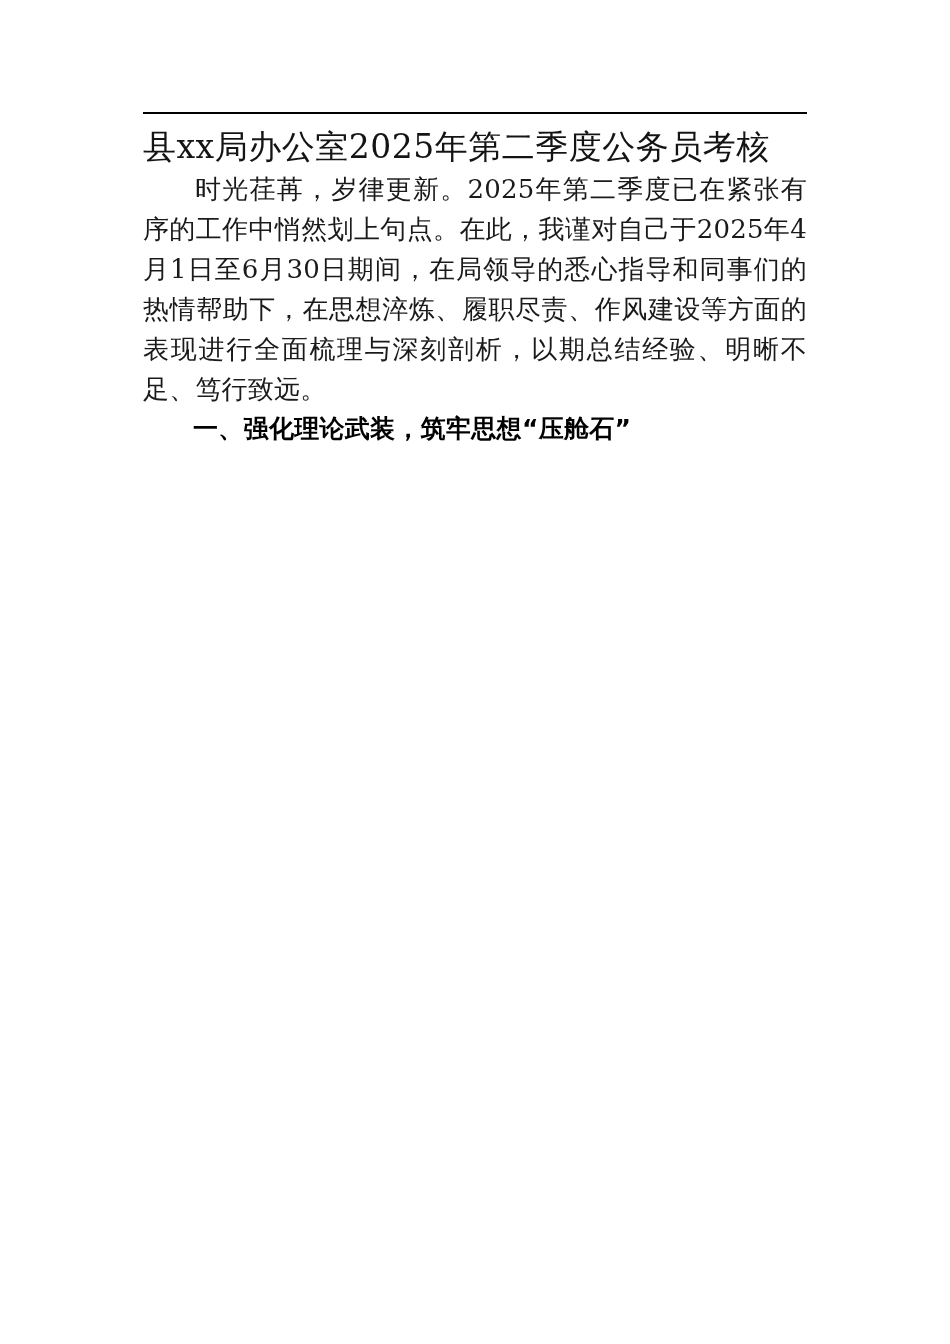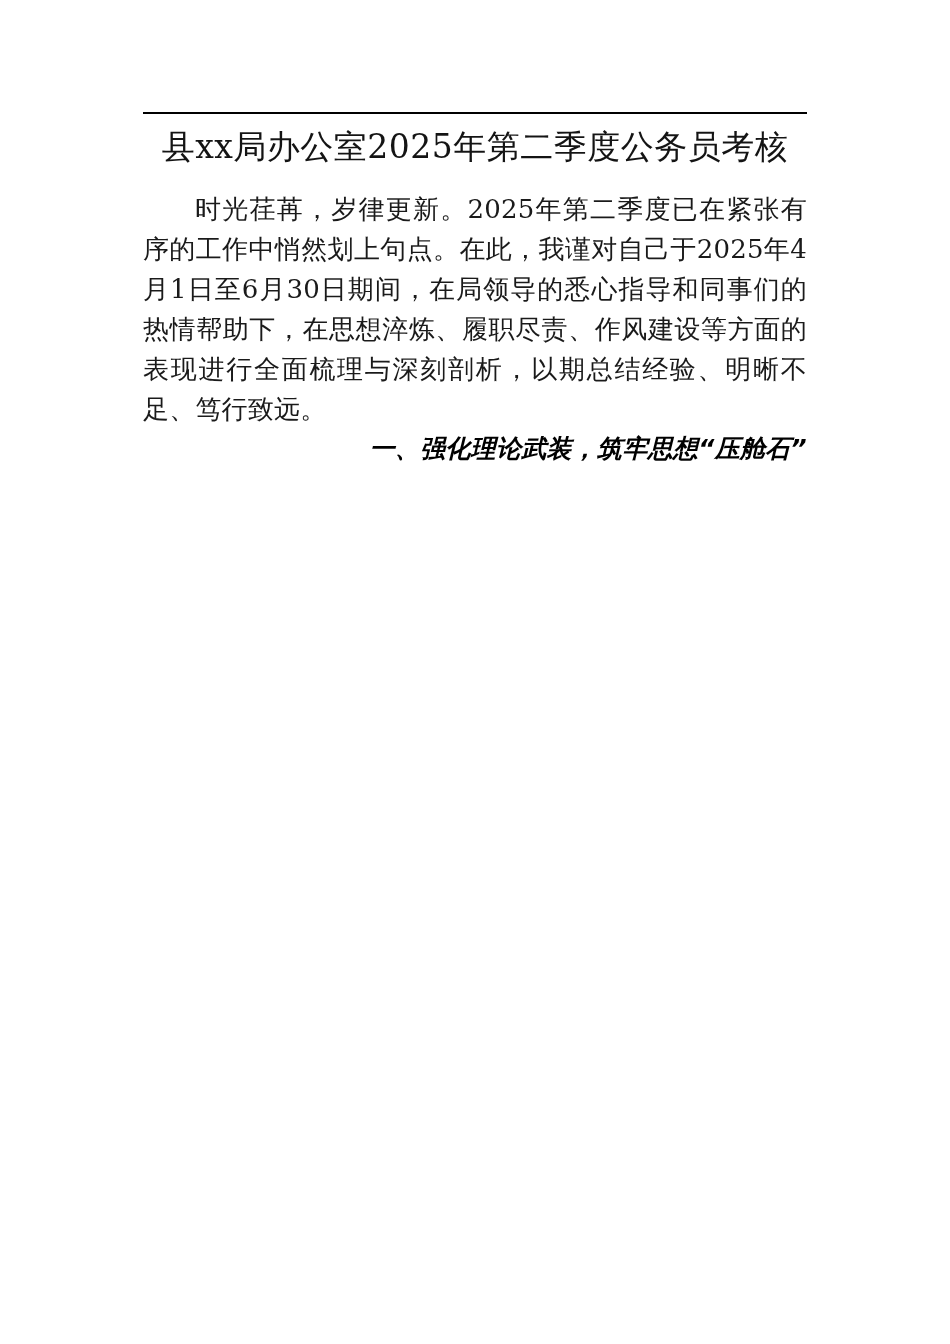--- a/index.html
+++ b/index.html
@@ -32,55 +32,52 @@
   .content {
     position: absolute;
     left: 143px;
     top: 124px;
     width: 664px;
   }
   .doc-title {
     font-family: "DejaVu Serif", "Liberation Serif", serif;
     font-size: 33px;
     line-height: 45px;
-    text-align: center;
     letter-spacing: 0.5px;
     margin: 0;
     font-weight: 400;
     color: #141414;
   }
   .doc-title .t-line {
     display: block;
   }
   .body-block {
-    margin-top: 20px;
   }
   p.para {
     font-family: "DejaVu Serif", "Liberation Serif", serif;
     font-size: 26px;
     line-height: 40px;
     margin: 0;
     text-align: justify;
     text-justify: inter-character;
     text-indent: 52px;
     letter-spacing: 0.2px;
     color: #1a1a1a;
     word-break: break-all;
   }
   p.heading {
     font-family: "DejaVu Sans", "Liberation Sans", sans-serif;
     font-weight: bold;
     font-size: 25px;
     line-height: 40px;
     margin: 0;
     text-indent: 50px;
-    text-align: right;
+    text-align: left;
     letter-spacing: 0.3px;
     color: #000000;
-    font-style: italic;
   }
 </style>
 </head>
 <body>
 
 <div class="page">
 
   <div class="header-rule"></div>
 
   <div class="content">

